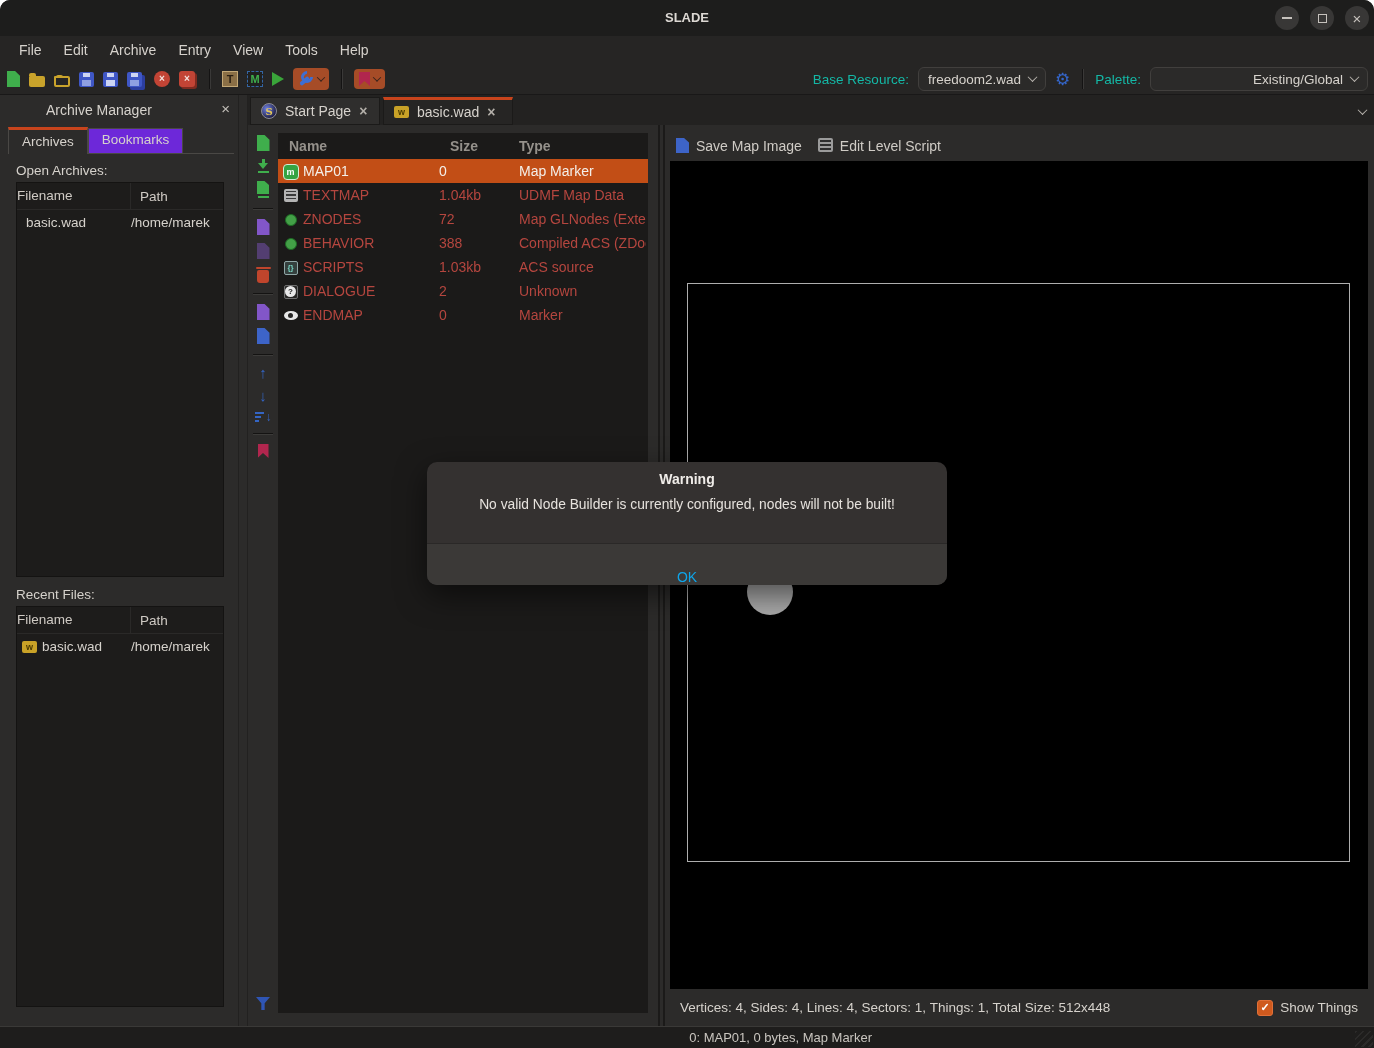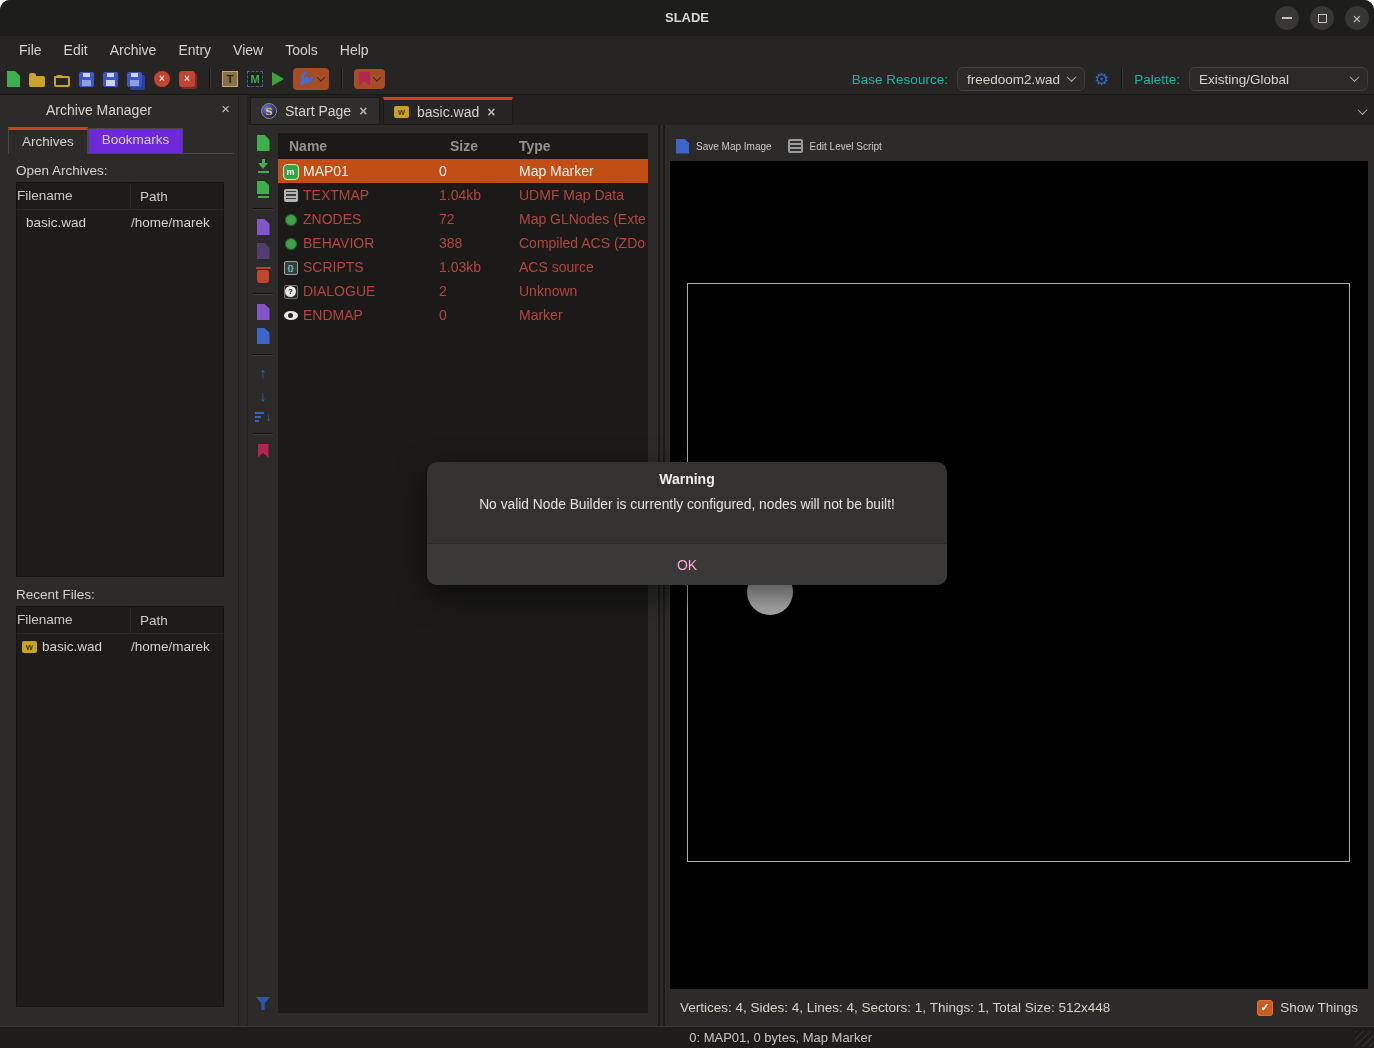--- a/index.html
+++ b/index.html
@@ -118,40 +118,40 @@
   .ei-eye { width:14px; height:9px; background:#e8e8e8; border-radius:50%; position:relative; }
   .ei-eye::after { content:""; position:absolute; left:4.5px; top:2px; width:5px; height:5px; background:#262524; border-radius:50%; }
 
   .hsplit { position:absolute; left:400px; top:30px; width:20px; bottom:0; }
   .hsplit i { position:absolute; top:0; bottom:0; width:2px; background:#1b1a19; }
   .hsplit i.a { left:10px; } .hsplit i.b { left:15px; }
 
   
   .map-panel { position:absolute; left:420px; top:30px; right:0; bottom:0; }
   .map-toolbar { position:absolute; left:0; top:8px; right:6px; height:26px; display:flex; align-items:center; gap:16px; padding-left:8px; }
-  .mt-item { display:flex; align-items:center; gap:7px; font-size:10px; color:#cfcbc5; }
+  .mt-item { display:flex; align-items:flex-start; gap:7px; font-size:14px; color:#cfcbc5; }
   .scripticon { width:15px; height:14px; background:#9b9b9b; border-radius:2px; display:flex; align-items:center; justify-content:center; }
   .scripticon i { display:block; width:11px; height:10px; background:repeating-linear-gradient(#2e2e2e 0 2px, transparent 2px 4px); }
   .map-canvas { position:absolute; left:2px; right:6px; top:36px; bottom:37px; background:#000; }
   .map-rect { position:absolute; left:17px; top:122px; width:663px; height:579px; border:1px solid #aeaeae; }
   .map-thing { position:absolute; left:77px; top:408px; width:46px; height:46px; border-radius:50%; background:#a9a9a9; }
   .map-status { position:absolute; left:2px; right:6px; bottom:0; height:37px; display:flex; align-items:center; padding:0 10px; font-size:13.5px; color:#d6d2cc; }
   .ms-spacer { flex:1; }
   .cb { width:16px; height:16px; background:#cf5a1e; border:1px solid #e07038; border-radius:3px; color:#fff; font-size:11px; font-weight:bold; display:flex; align-items:center; justify-content:center; margin-right:7px; }
 
   
   .statusbar { position:absolute; left:0; right:0; bottom:0; height:22px; background:#1e1d1c; border-top:1px solid #3a3937; }
   .status-text { position:absolute; left:248px; width:624px; top:0; height:22px; line-height:21px; text-align:right; font-size:13px; color:#c9c5bf; }
   .grip { position:absolute; right:1px; bottom:1px; width:18px; height:16px; background:repeating-linear-gradient(135deg, #2b2a29 0 2px, transparent 2px 5px); }
 
   
   .dialog { position:absolute; left:427px; top:462px; width:520px; height:123px; background:#343130; border-radius:10px; box-shadow:0 10px 30px rgba(0,0,0,.55); z-index:50; overflow:hidden; }
   .dlg-title { margin-top:9px; text-align:center; font-weight:bold; font-size:14px; color:#f0ede9; }
   .dlg-msg { margin-top:10px; text-align:center; font-size:13.8px; color:#e6e2dd; }
-  .dlg-btnrow { position:absolute; left:0; right:0; bottom:0; height:42px; background:#3b3937; border-top:1px solid #2a2827; display:flex; align-items:center; justify-content:center; font-size:14px; color:#f9a8d4; }
+  .dlg-btnrow { position:absolute; left:0; right:0; bottom:0; height:42px; background:#3b3937; border-top:1px solid #2a2827; display:flex; align-items:flex-end; justify-content:center; font-size:14px; color:#0ea5e9; }
 </style>
 </head>
 <body>
 
 <div class="window">
 
   <div class="titlebar">
     <div class="title">SLADE</div>
     <div class="winbtn min">
         <span class="glyph-min"></span>
@@ -200,21 +200,21 @@
     </div>
     <div class="tb-right">
       <span class="tb-label">Base Resource:</span>
       <span class="selectbox">
         <span>freedoom2.wad</span>
         <span class="chev"></span>
       </span>
       <span class="gear">⚙</span>
       <span class="tbsep"></span>
       <span class="tb-label">Palette:</span>
-      <span class="selectbox" style="width:179px; justify-content:space-between;">
+      <span class="selectbox" style="width:218px; justify-content:flex-end;">
         <span>Existing/Global</span>
         <span class="chev"></span>
       </span>
     </div>
   </div>
 
   <div class="main">
 
     <div class="am">
       <div class="am-header">Archive Manager</div>

